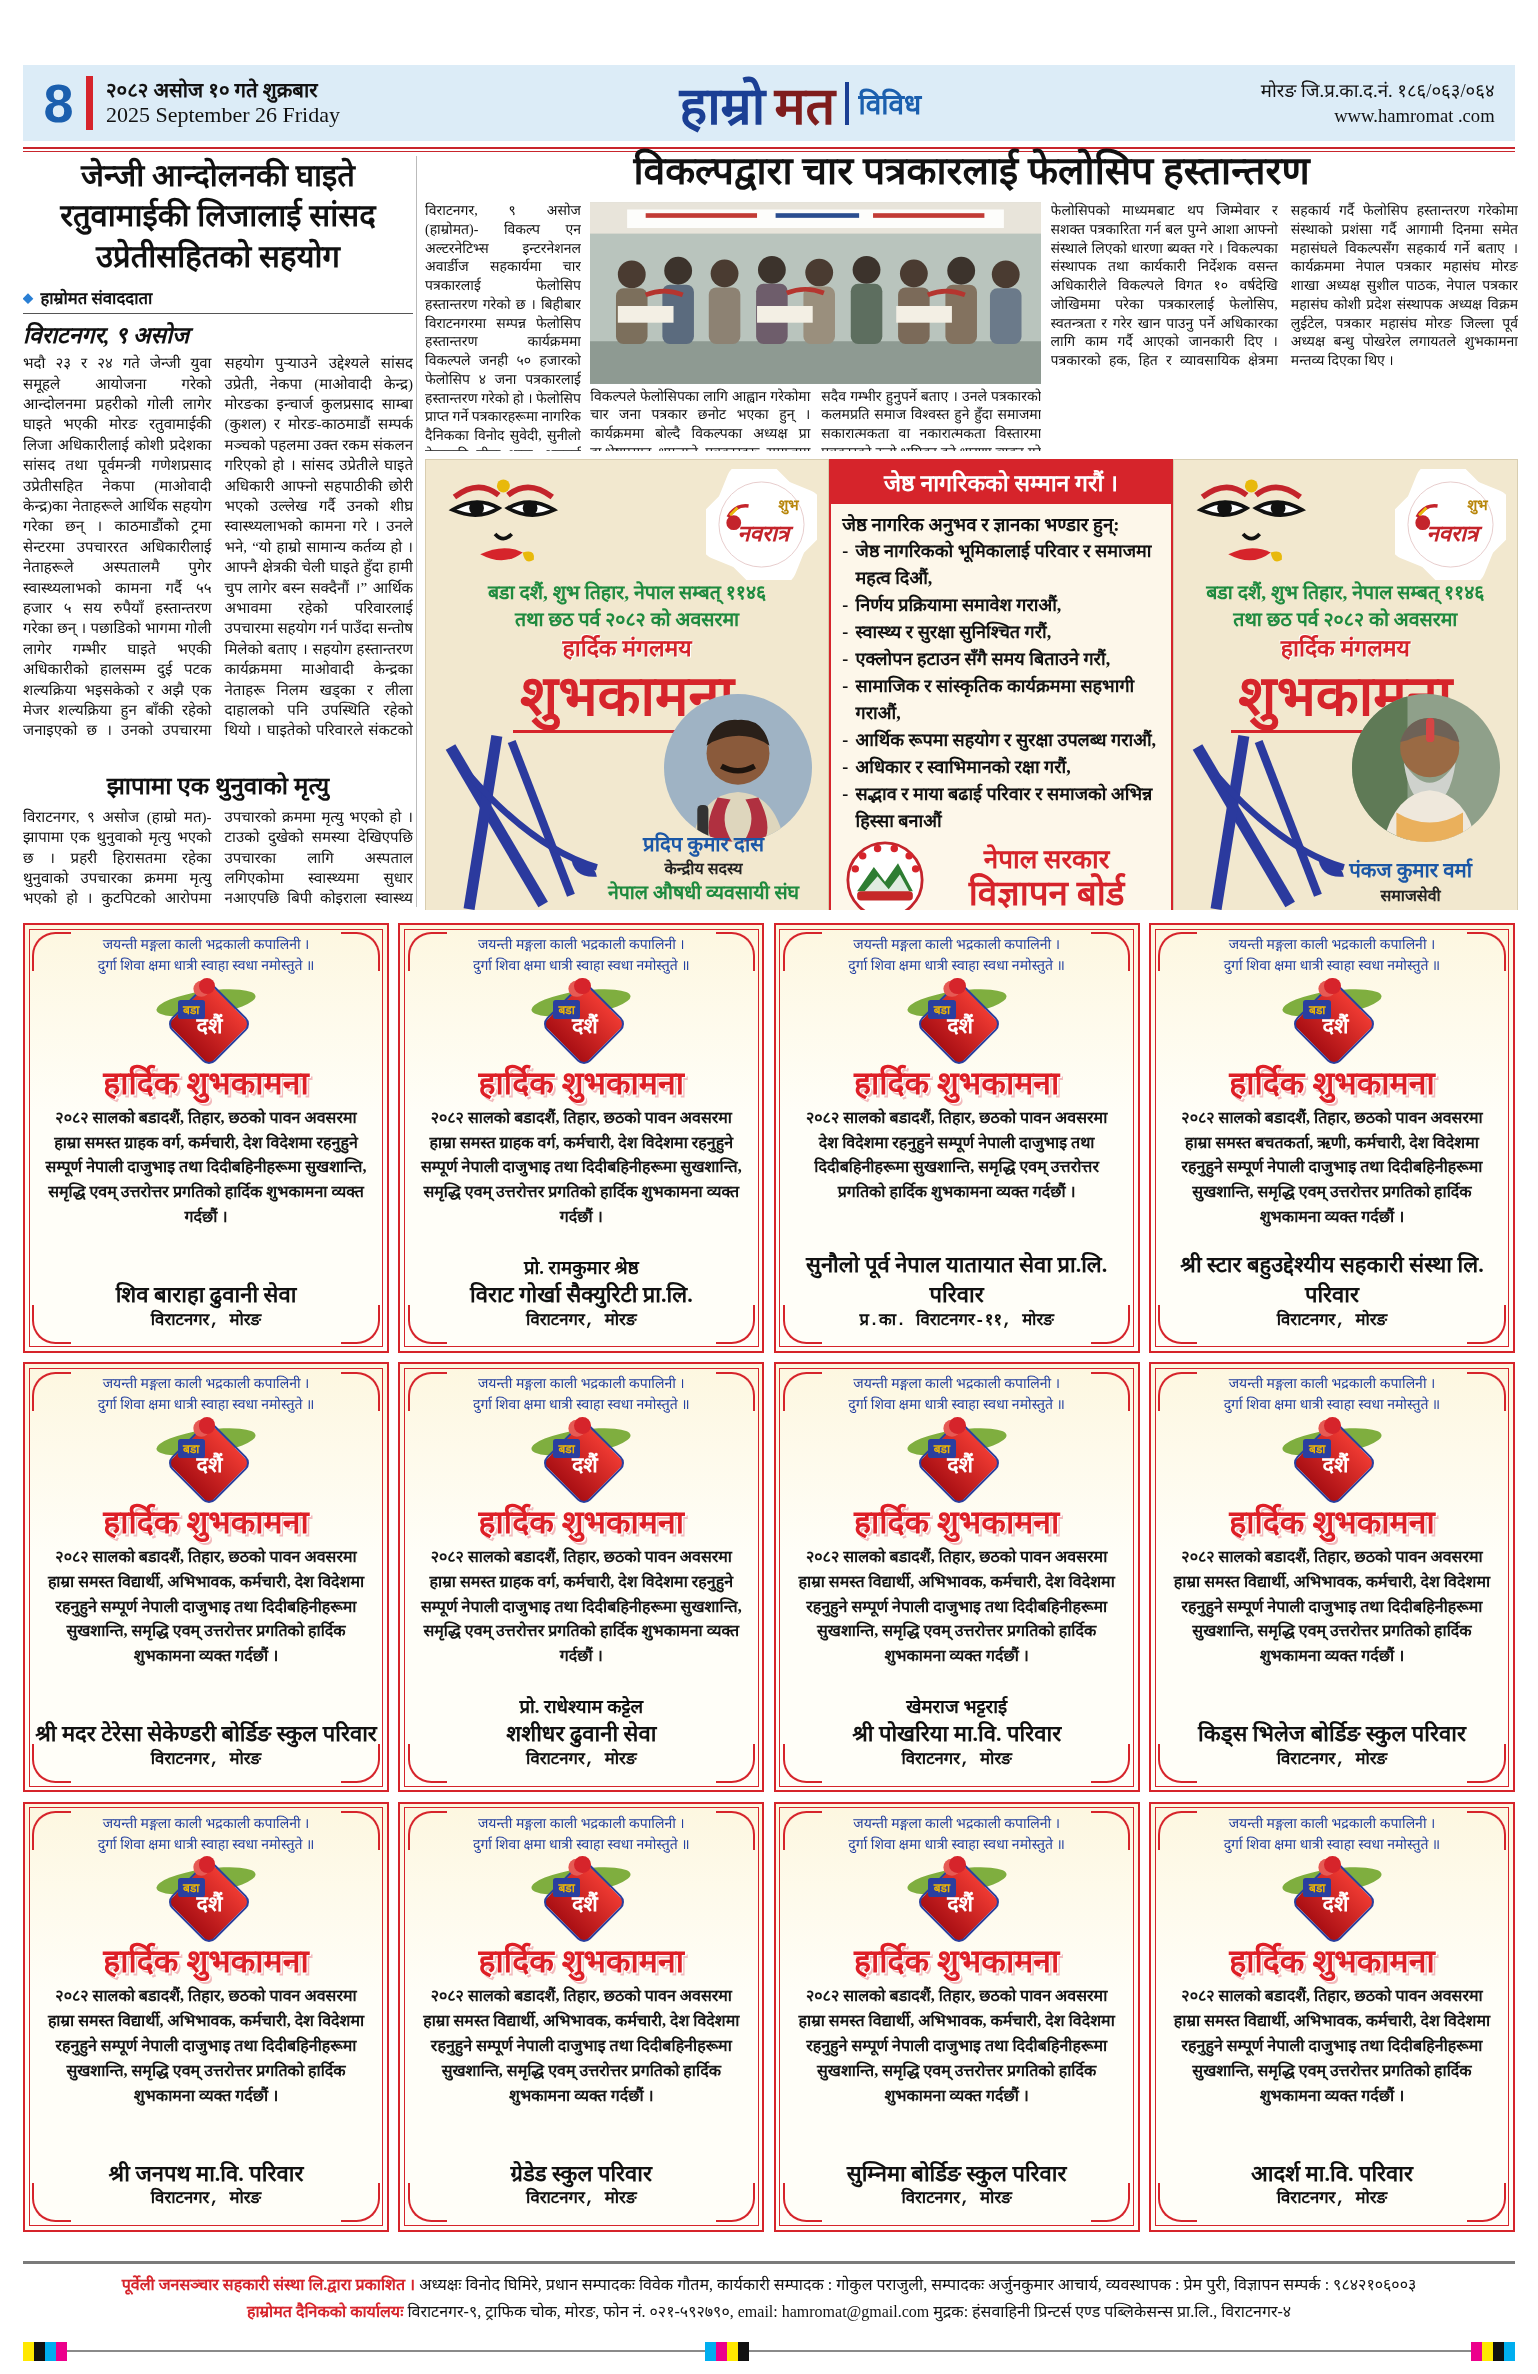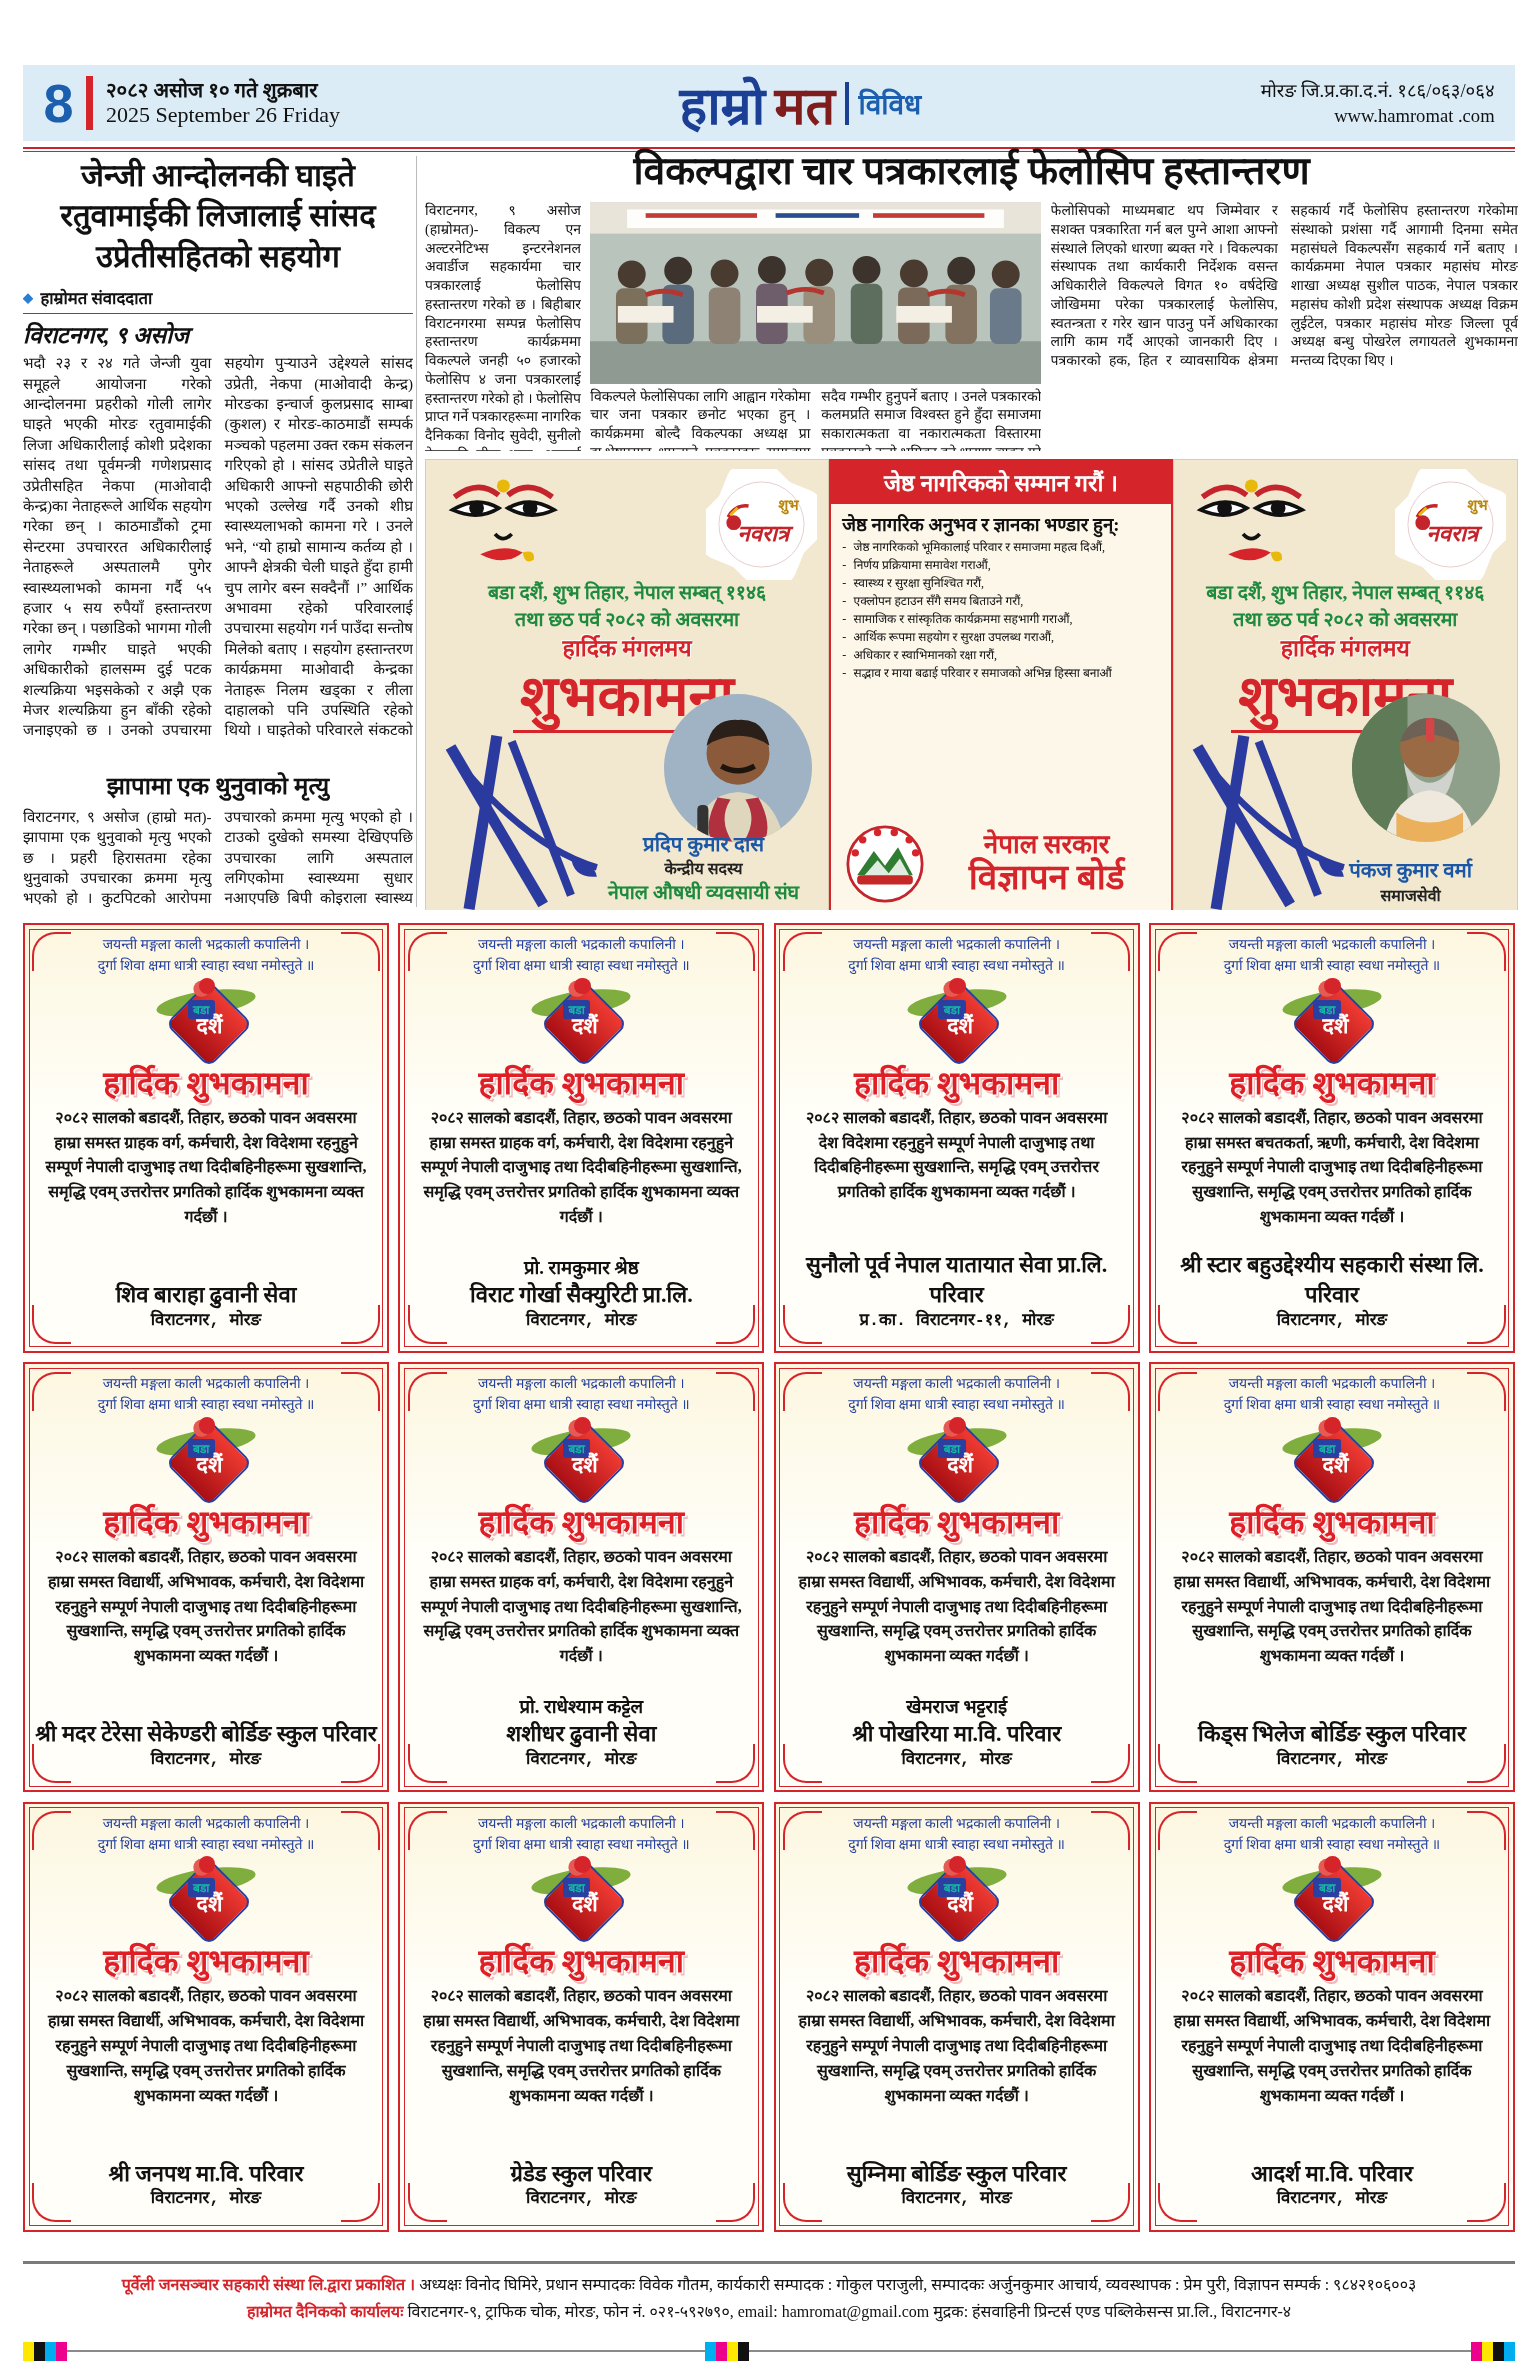--- a/index.html
+++ b/index.html
@@ -53,21 +53,21 @@
          border-bottom:3.7px solid #d6242b;display:inline-block;padding:0 7.4px 3.7px 7.4px;}
   .g-person{position:absolute;right:16.7px;bottom:72px;width:148px;height:148px;border-radius:50%;overflow:hidden;}
   .g-name{position:absolute;right:0;bottom:7.4px;width:62%;text-align:center;line-height:1.35;}
   .g-name .nm{color:#1b57a6;font-weight:bold;font-size:20.4px;}
   .g-name .rl{font-weight:bold;font-size:16px;color:#222;}
   .g-name .org{color:#1e8a3e;font-weight:bold;font-size:19.5px;}
   
   .senior{width:367px;border:2.8px solid #d6242b;background:#fdf7ea;box-sizing:border-box;display:flex;flex-direction:column;}
   .sen-head{background:#d6242b;color:#fff;font-weight:bold;font-size:23px;text-align:center;padding:5.6px 0;}
   .sen-sub{font-weight:bold;font-size:18.6px;padding:7.4px 11px 1.9px 11px;}
-  .sen-list{padding:0 11px;font-size:12px;font-weight:normal;line-height:1.5;}
+  .sen-list{padding:0 11px;font-size:18px;font-weight:bold;line-height:1.5;}
   .sen-item{display:flex;gap:7.4px;}
   .sen-item::before{content:"-";}
   .sen-foot{margin-top:auto;display:flex;align-items:center;gap:9.3px;padding:5.6px 11px 9.3px 15px;}
   .gov-txt{flex:1;text-align:center;color:#d6242b;font-weight:bold;line-height:1.1;}
   .gov1{font-size:26px;} .gov2{font-size:35px;}
   
   .grid{position:absolute;left:23px;top:923px;width:1492px;display:grid;
         grid-template-columns:repeat(4,1fr);gap:9.3px;}
   .adbox{height:430px;border:2.3px solid #d6242b;position:relative;
          background:linear-gradient(#fdf7e0,#fffef8 45%);box-sizing:border-box;}
@@ -77,21 +77,21 @@
   .c-tr{top:7.4px;right:7.4px;border-left:none;border-bottom:none;border-radius:0 60% 0 0;}
   .c-bl{bottom:7.4px;left:7.4px;border-right:none;border-top:none;border-radius:0 0 0 60%;}
   .c-br{bottom:7.4px;right:7.4px;border-left:none;border-top:none;border-radius:0 0 60% 0;}
   .ad-in{position:absolute;inset:9.3px;display:flex;flex-direction:column;align-items:center;text-align:center;}
   .mantra{color:#2440a0;font-weight:normal;font-size:14px;line-height:1.35;margin-top:1.9px;}
   .dlogo{width:89px;height:85px;position:relative;margin:1.9px 0;}
   .dleaf{position:absolute;top:13px;left:-5.6px;width:100px;height:24px;background:#7fae3f;border-radius:50%;transform:rotate(-8deg);}
   .ddiamond{position:absolute;left:16px;top:15px;width:58px;height:58px;background:linear-gradient(#ef3a32,#a90f14);
             transform:rotate(45deg);border:2.8px solid #2a3f9f;border-radius:9.3px;}
   .dflower{position:absolute;top:0px;left:37px;width:16.7px;height:16.7px;background:#d6242b;border-radius:50%;box-shadow:-5.6px 2.8px 0 #e65a54;}
-  .dbada{position:absolute;top:22px;left:26px;background:#2a3f9f;color:#14b8a6;font-size:12px;font-weight:bold;
+  .dbada{position:absolute;top:22px;left:16px;background:#2a3f9f;color:#eab308;font-size:12px;font-weight:bold;
          padding:0.9px 5.6px;border-radius:2.8px;z-index:2;}
   .ddash{position:absolute;top:32px;left:22px;width:52px;text-align:center;color:#fff;
          font-size:21.3px;font-weight:bold;z-index:2;}
   .ad-title{color:#de1f26;font-weight:bold;font-size:32px;line-height:1.05;margin:1.9px 0 5.6px 0;
             text-shadow:1.4px 1.4px 0 #ffffff,2.8px 2.8px 0 #f2b9bb;}
   .ad-body{font-size:16px;font-weight:bold;line-height:1.55;text-align:center;padding:0 11px;color:#151515;}
   .sig{margin-top:auto;padding-bottom:9.3px;line-height:1.35;}
   .sig-pre{font-size:18.6px;font-weight:bold;}
   .sig-main{font-size:22px;font-weight:bold;}
   .sig-place{font-size:16.7px;font-weight:bold;font-family:Liberation Mono, monospace;}

